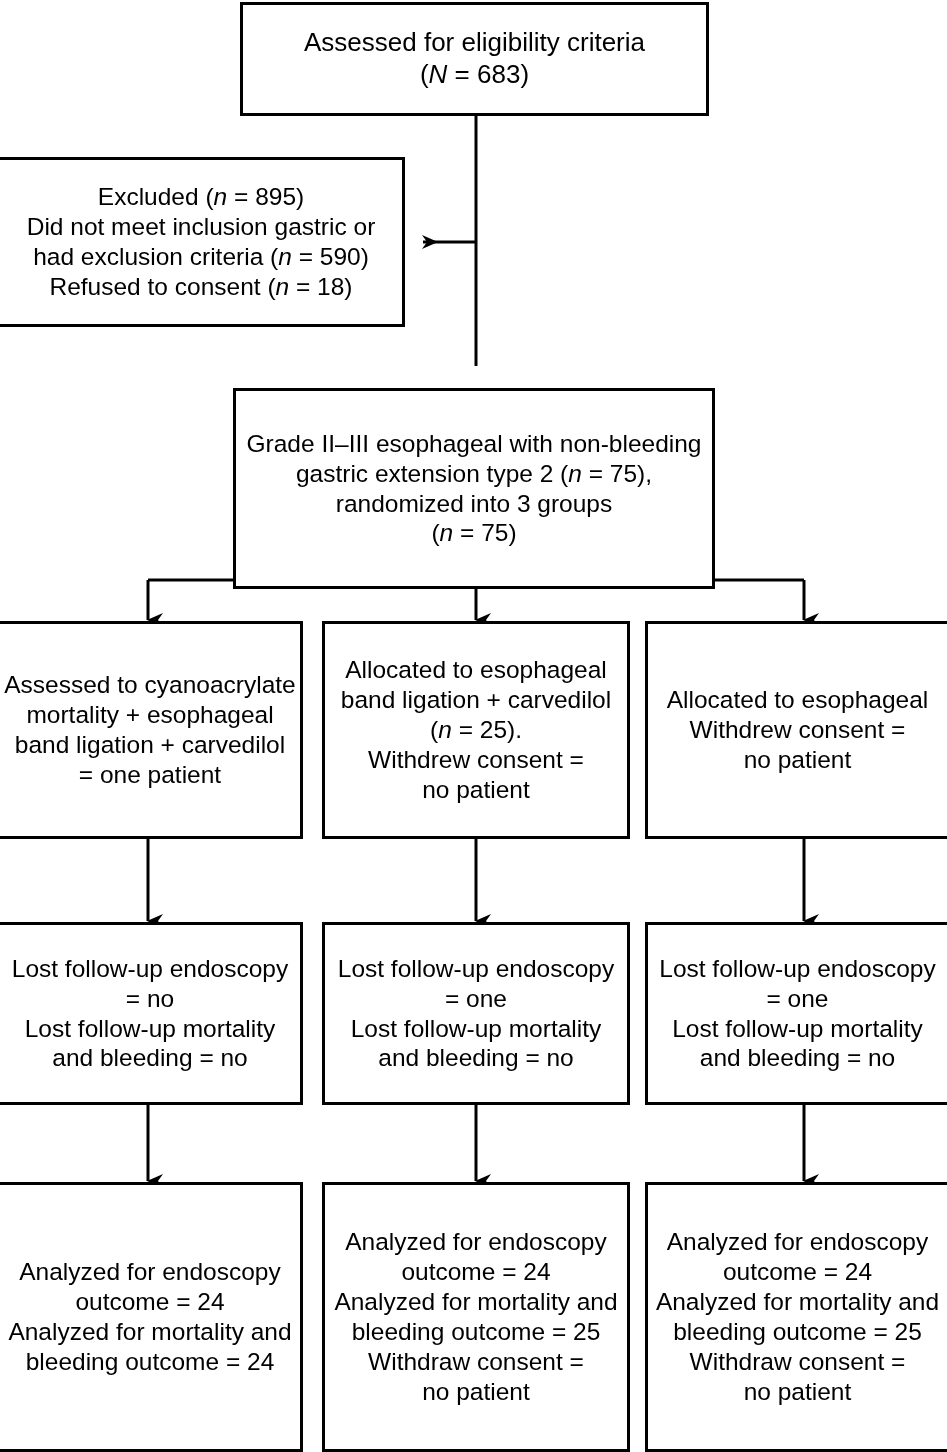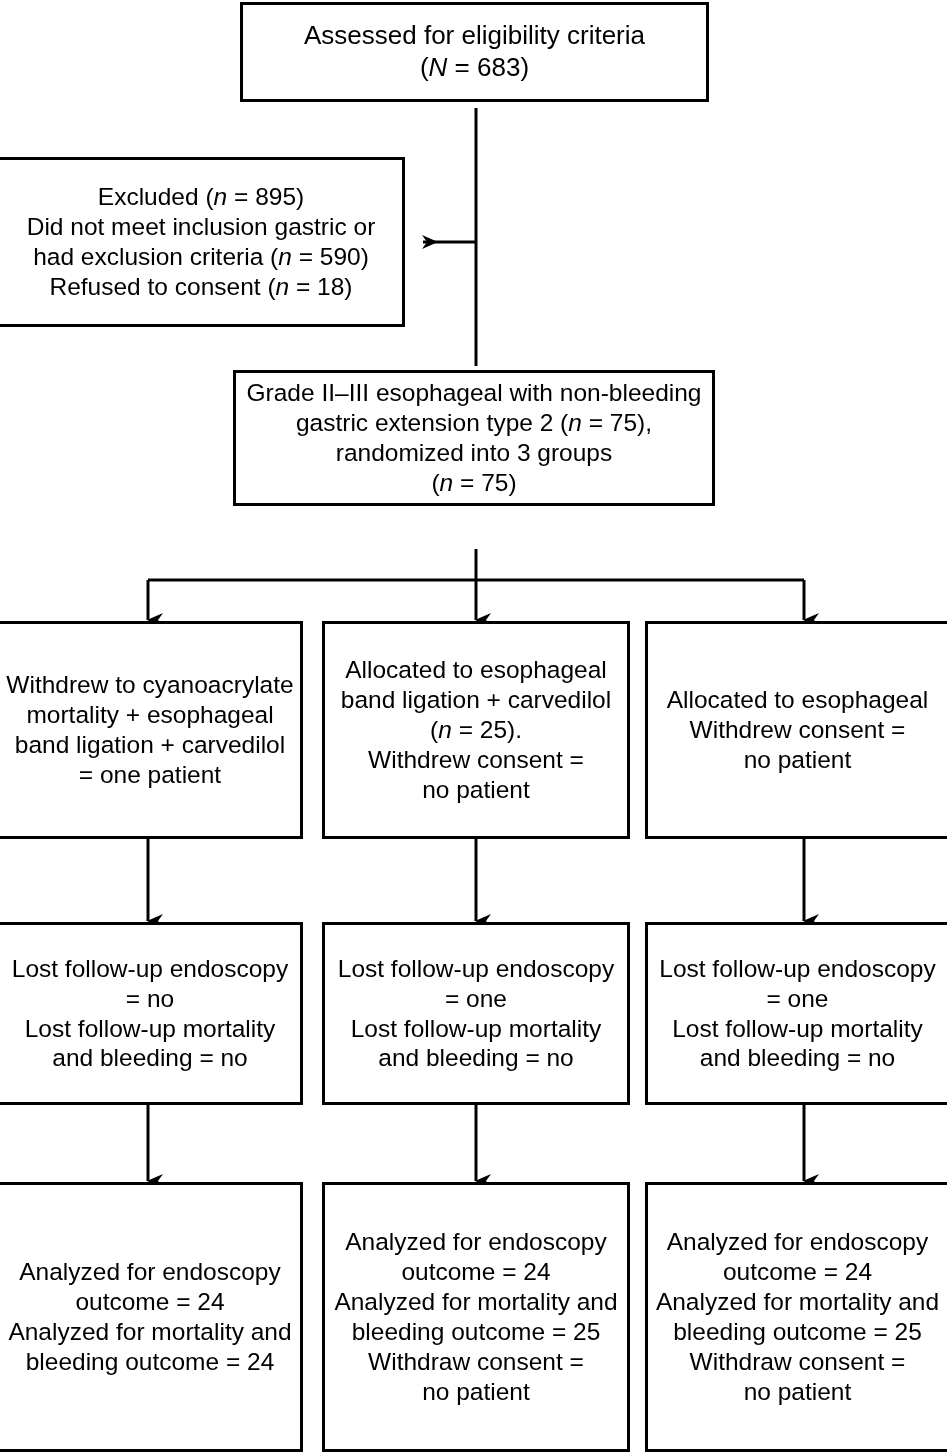--- a/index.html
+++ b/index.html
@@ -39,23 +39,23 @@
     line-height: 1.22;
     padding: 4px 6px;
   }
   .node .ln {
     display: block;
     white-space: nowrap;
   }
   .it { font-style: italic; }
 
   
-  #node-assessed       { left: 240px;  top: 2px;    width: 469px; height: 100px; font-size: 26px; }
+  #node-assessed       { left: 240px;  top: 2px;    width: 469px; height: 114px; font-size: 26px; }
   #node-excluded       { left: -3px;   top: 157px;  width: 408px; height: 170px; font-size: 24.5px; }
-  #node-randomized     { left: 233px;  top: 370px;  width: 482px; height: 136px; font-size: 24.5px; }
+  #node-randomized     { left: 233px;  top: 388px;  width: 482px; height: 201px; font-size: 24.5px; }
 
   #node-alloc-1        { left: -3px;   top: 621px;  width: 306px; height: 218px; font-size: 24.5px; }
   #node-alloc-2        { left: 322px;  top: 621px;  width: 308px; height: 218px; font-size: 24.5px; }
   #node-alloc-3        { left: 645px;  top: 621px;  width: 305px; height: 218px; font-size: 24.5px; }
 
   #node-lost-1         { left: -3px;   top: 922px;  width: 306px; height: 183px; font-size: 24.5px; }
   #node-lost-2         { left: 322px;  top: 922px;  width: 308px; height: 183px; font-size: 24.5px; }
   #node-lost-3         { left: 645px;  top: 922px;  width: 305px; height: 183px; font-size: 24.5px; }
 
   #node-analyzed-1     { left: -3px;   top: 1182px; width: 306px; height: 270px; font-size: 24.5px; }
@@ -108,21 +108,21 @@
       <span class="ln"><span>Refused to consent (</span><i class="it">n</i><span> = 18)</span></span>
     </div>
   <div class="node" id="node-randomized">
       <span class="ln"><span>Grade II–III esophageal with non-bleeding</span></span>
       <span class="ln"><span>gastric extension type 2 (</span><i class="it">n</i><span> = 75),</span></span>
       <span class="ln"><span>randomized into 3 groups</span></span>
       <span class="ln"><span>(</span><i class="it">n</i><span> = 75)</span></span>
     </div>
 
   <div class="node" id="node-alloc-1">
-      <span class="ln"><span>Withdrew to cyanoacrylate</span></span>
+      <span class="ln"><span>Assessed to cyanoacrylate</span></span>
       <span class="ln"><span>mortality + esophageal</span></span>
       <span class="ln"><span>band ligation + carvedilol</span></span>
       <span class="ln"><span>= one patient</span></span>
     </div>
   <div class="node" id="node-alloc-2">
       <span class="ln"><span>Allocated to esophageal</span></span>
       <span class="ln"><span>band ligation + carvedilol</span></span>
       <span class="ln"><span>(</span><i class="it">n</i><span> = 25).</span></span>
       <span class="ln"><span>Withdrew consent =</span></span>
       <span class="ln"><span>no patient</span></span>

